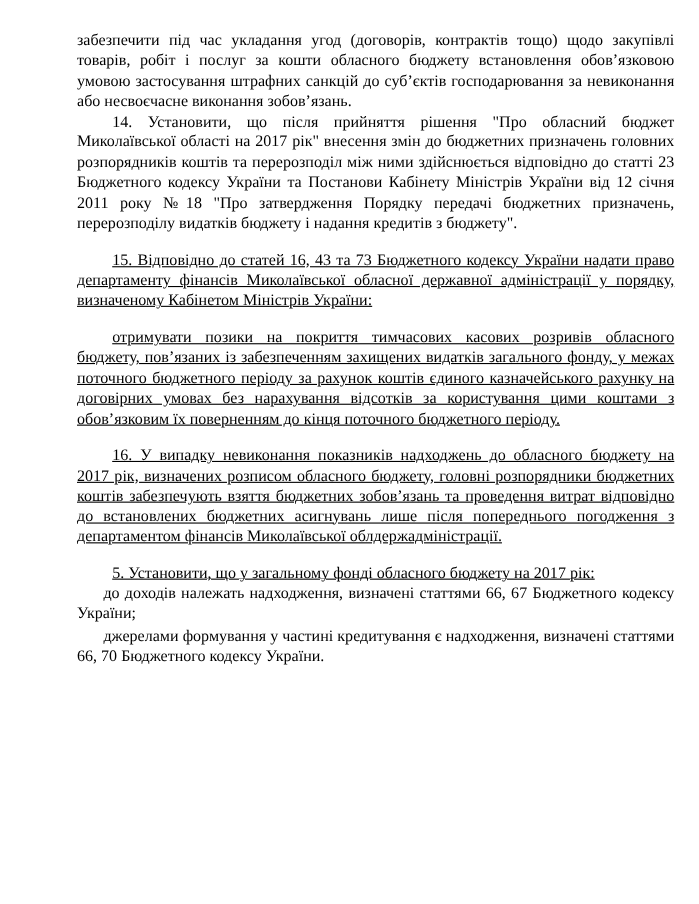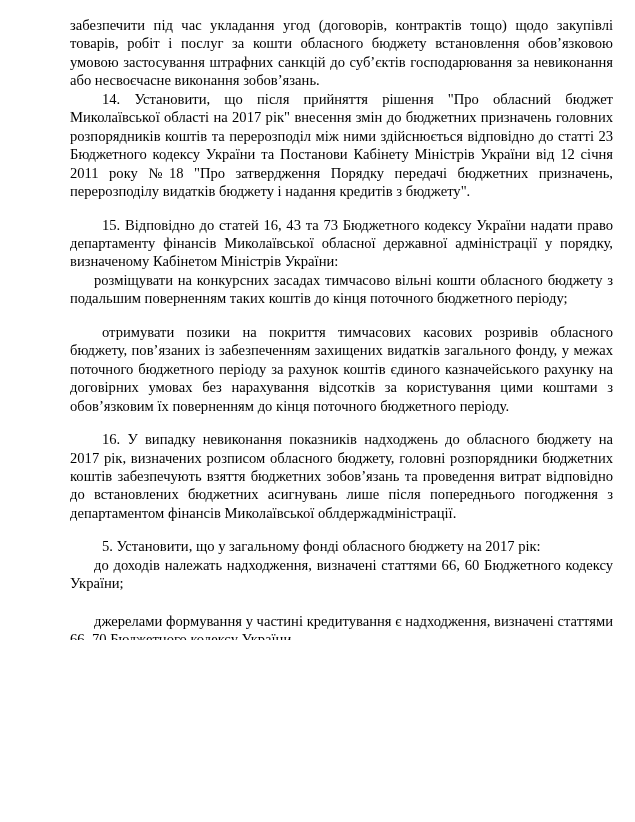--- a/index.html
+++ b/index.html
@@ -10,21 +10,21 @@
   body {
     width: 635px;
     height: 822px;
     font-family: "Liberation Serif", "DejaVu Serif", serif;
     color: #000000;
   }
   .page {
     width: 635px;
     height: 640px;
     box-sizing: border-box;
-    padding: 16px 22px 0 70px;
+    padding: 28px 22px 0 70px;
     position: relative;
     overflow: hidden;
   }
   .doc-body {
     font-size: 14.6px;
     line-height: 1.265;
     text-align: justify;
     text-justify: inter-word;
   }
   p.para {
@@ -34,49 +34,49 @@
     text-justify: inter-word;
   }
   p.indent {
     text-indent: 32px;
   }
   p.indent-sm {
     text-indent: 24px;
   }
   p.gap {
     margin-top: 15px;
+    text-decoration: underline;
   }
   p.gap-sm {
-    margin-top: 19px;
+    margin-top: 2px;
   }
   sup {
     font-size: 0.68em;
     vertical-align: super;
     line-height: 0;
   }
 </style>
 </head>
 <body>
 
 <div class="page">
   <div class="doc-body">
 
     <p class="para">забезпечити під час укладання угод (договорів, контрактів тощо) щодо закупівлі товарів, робіт і послуг за кошти обласного бюджету встановлення обов’язковою умовою застосування штрафних санкцій до суб’єктів господарювання за невиконання або несвоєчасне виконання зобов’язань.</p>
 
     <p class="para indent">14. Установити, що після прийняття рішення "Про обласний бюджет Миколаївської області на 2017 рік" внесення змін до бюджетних призначень головних розпорядників коштів та перерозподіл між ними здійснюється відповідно до статті 23 Бюджетного кодексу України та Постанови Кабінету Міністрів України від 12 січня 2011 року №18 "Про затвердження Порядку передачі бюджетних призначень, перерозподілу видатків бюджету і надання кредитів з бюджету".</p>
 
     <p class="para indent gap">15. Відповідно до статей 16, 43 та 73 Бюджетного кодексу України  надати право департаменту фінансів Миколаївської обласної державної адміністрації у порядку, визначеному Кабінетом Міністрів України:</p>
 
-    <p class="para indent-sm"> розміщувати на конкурсних засадах тимчасово вільні кошти обласного бюджету з подальшим поверненням таких коштів до кінця поточного бюджетного періоду;</p>
 
     <p class="para indent gap">отримувати позики на покриття тимчасових касових розривів обласного бюджету, пов’язаних із забезпеченням захищених видатків загального фонду, у межах поточного бюджетного періоду за рахунок коштів єдиного казначейського рахунку на договірних умовах без нарахування відсотків за користування цими коштами з обов’язковим їх поверненням до кінця поточного бюджетного періоду.</p>
 
     <p class="para indent gap">16. У випадку невиконання показників надходжень до обласного бюджету на 2017 рік, визначених розписом обласного бюджету, головні розпорядники бюджетних коштів забезпечують взяття бюджетних зобов’язань та проведення витрат відповідно до встановлених бюджетних асигнувань лише після попереднього погодження з департаментом фінансів Миколаївської облдержадміністрації.</p>
 
     <p class="para indent gap">5.  Установити, що у загальному фонді обласного бюджету на 2017 рік:</p>
 
-    <p class="para indent-sm">до доходів належать надходження, визначені статтями  66, 60 Бюджетного кодексу України;</p>
+    <p class="para indent-sm">до доходів належать надходження, визначені статтями  66, 67 Бюджетного кодексу України;</p>
 
     <p class="para indent-sm gap-sm">джерелами формування у частині кредитування є надходження, визначені статтями 66, 70 Бюджетного кодексу України.</p>
 
 
   </div>
 </div>
 
 </body></html>

